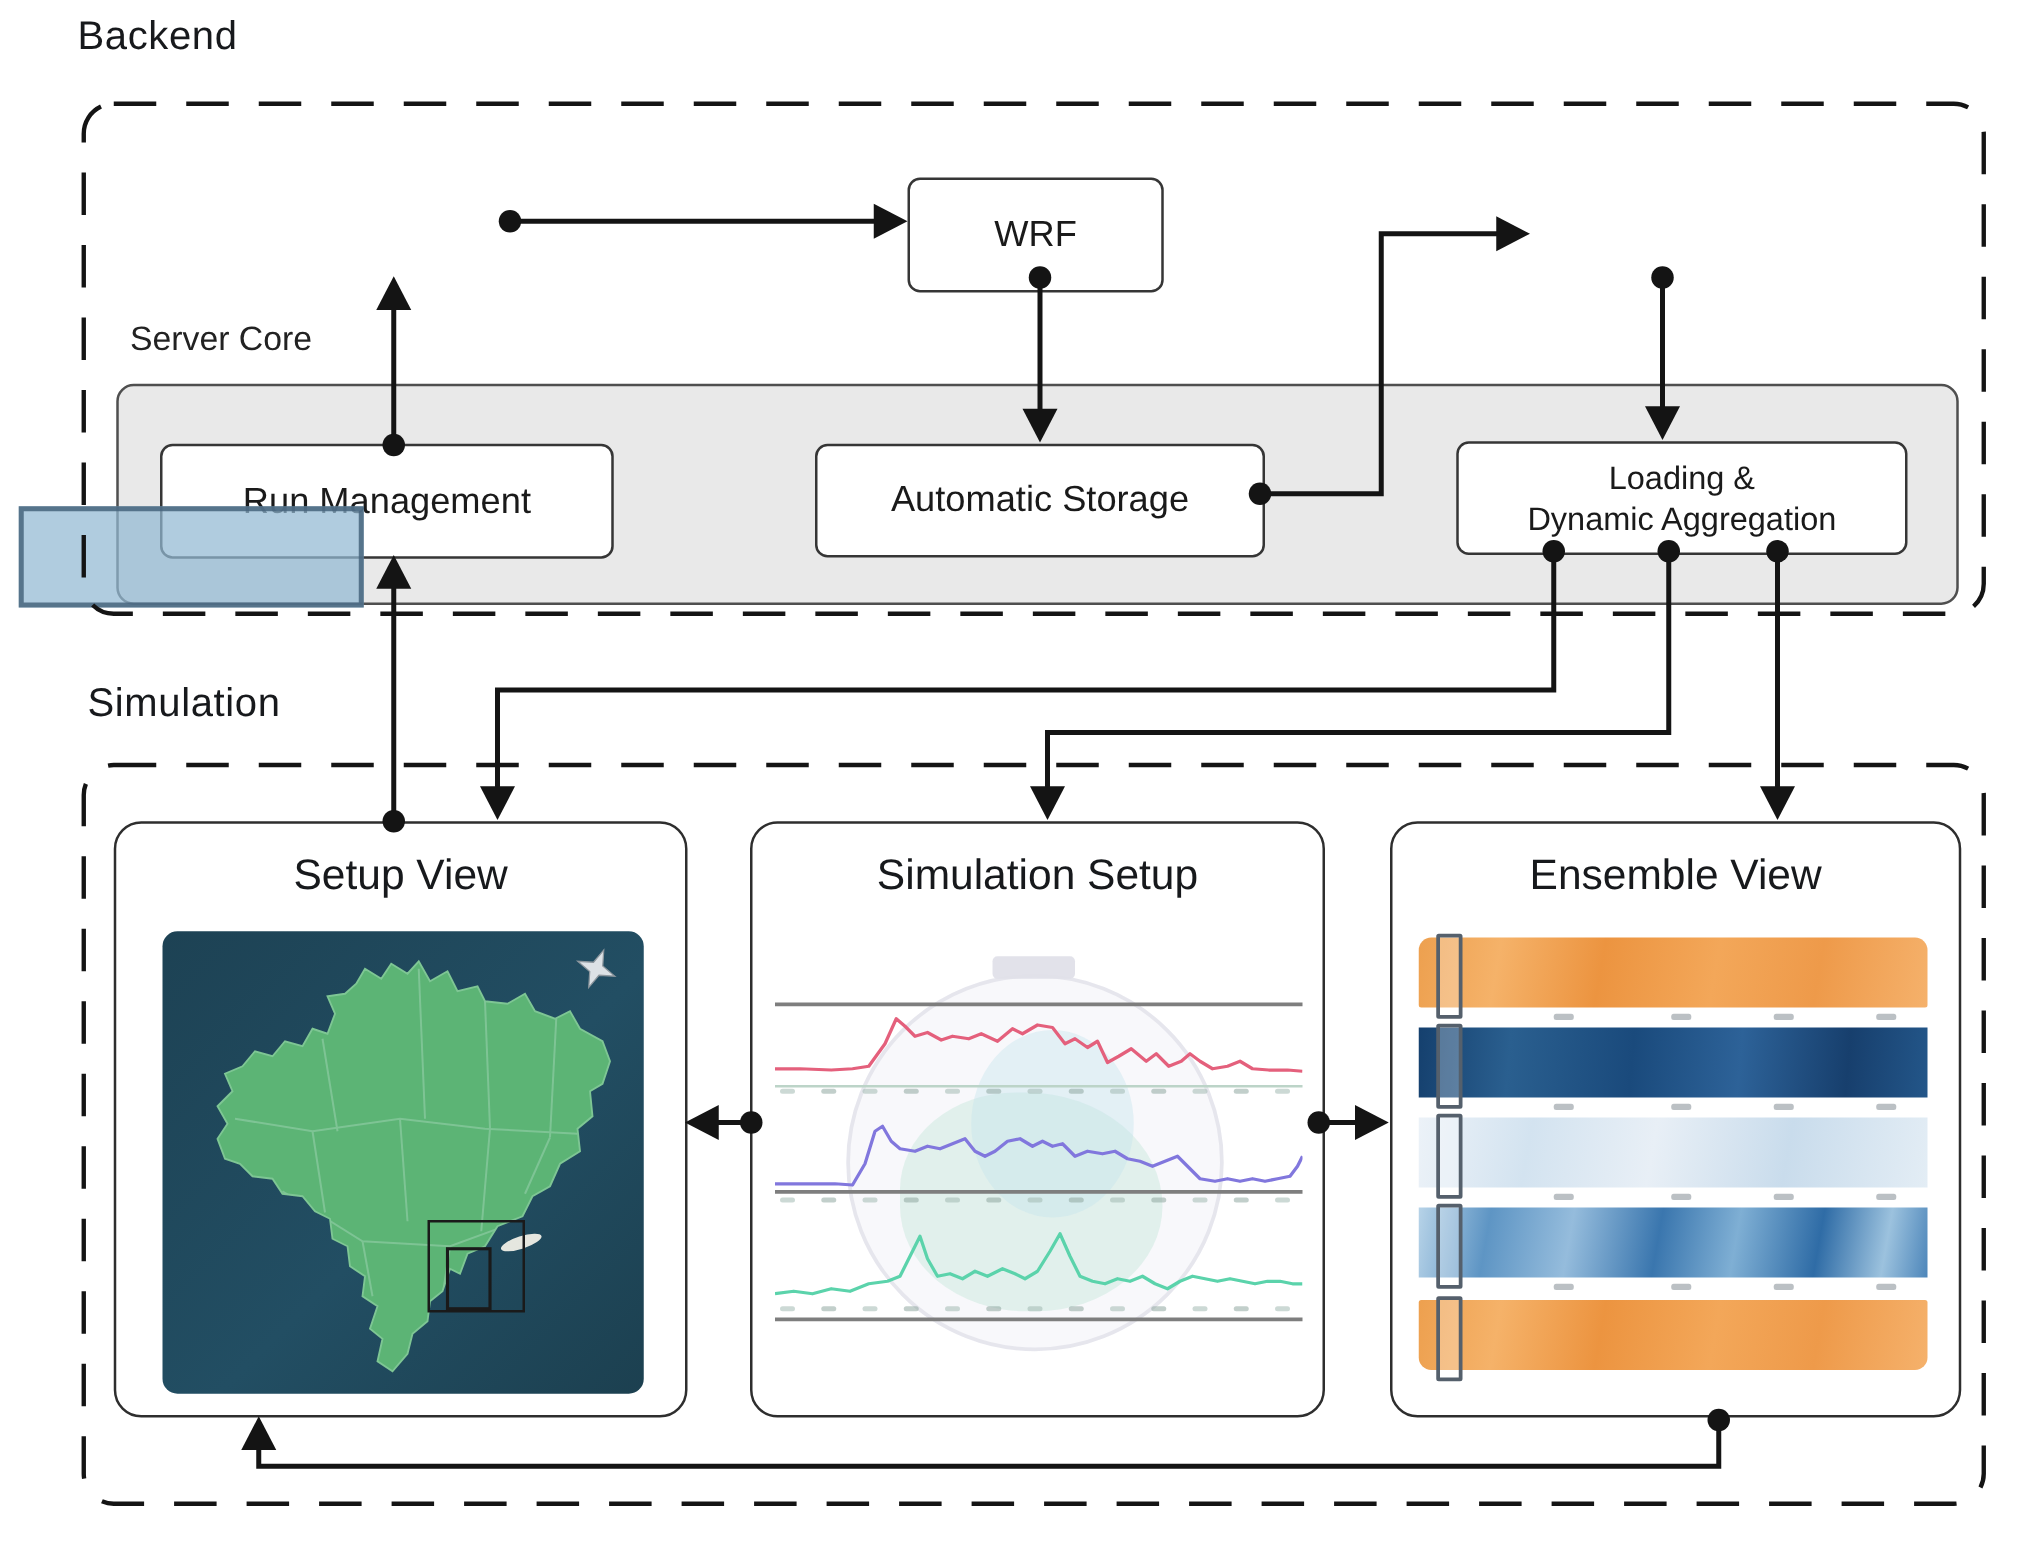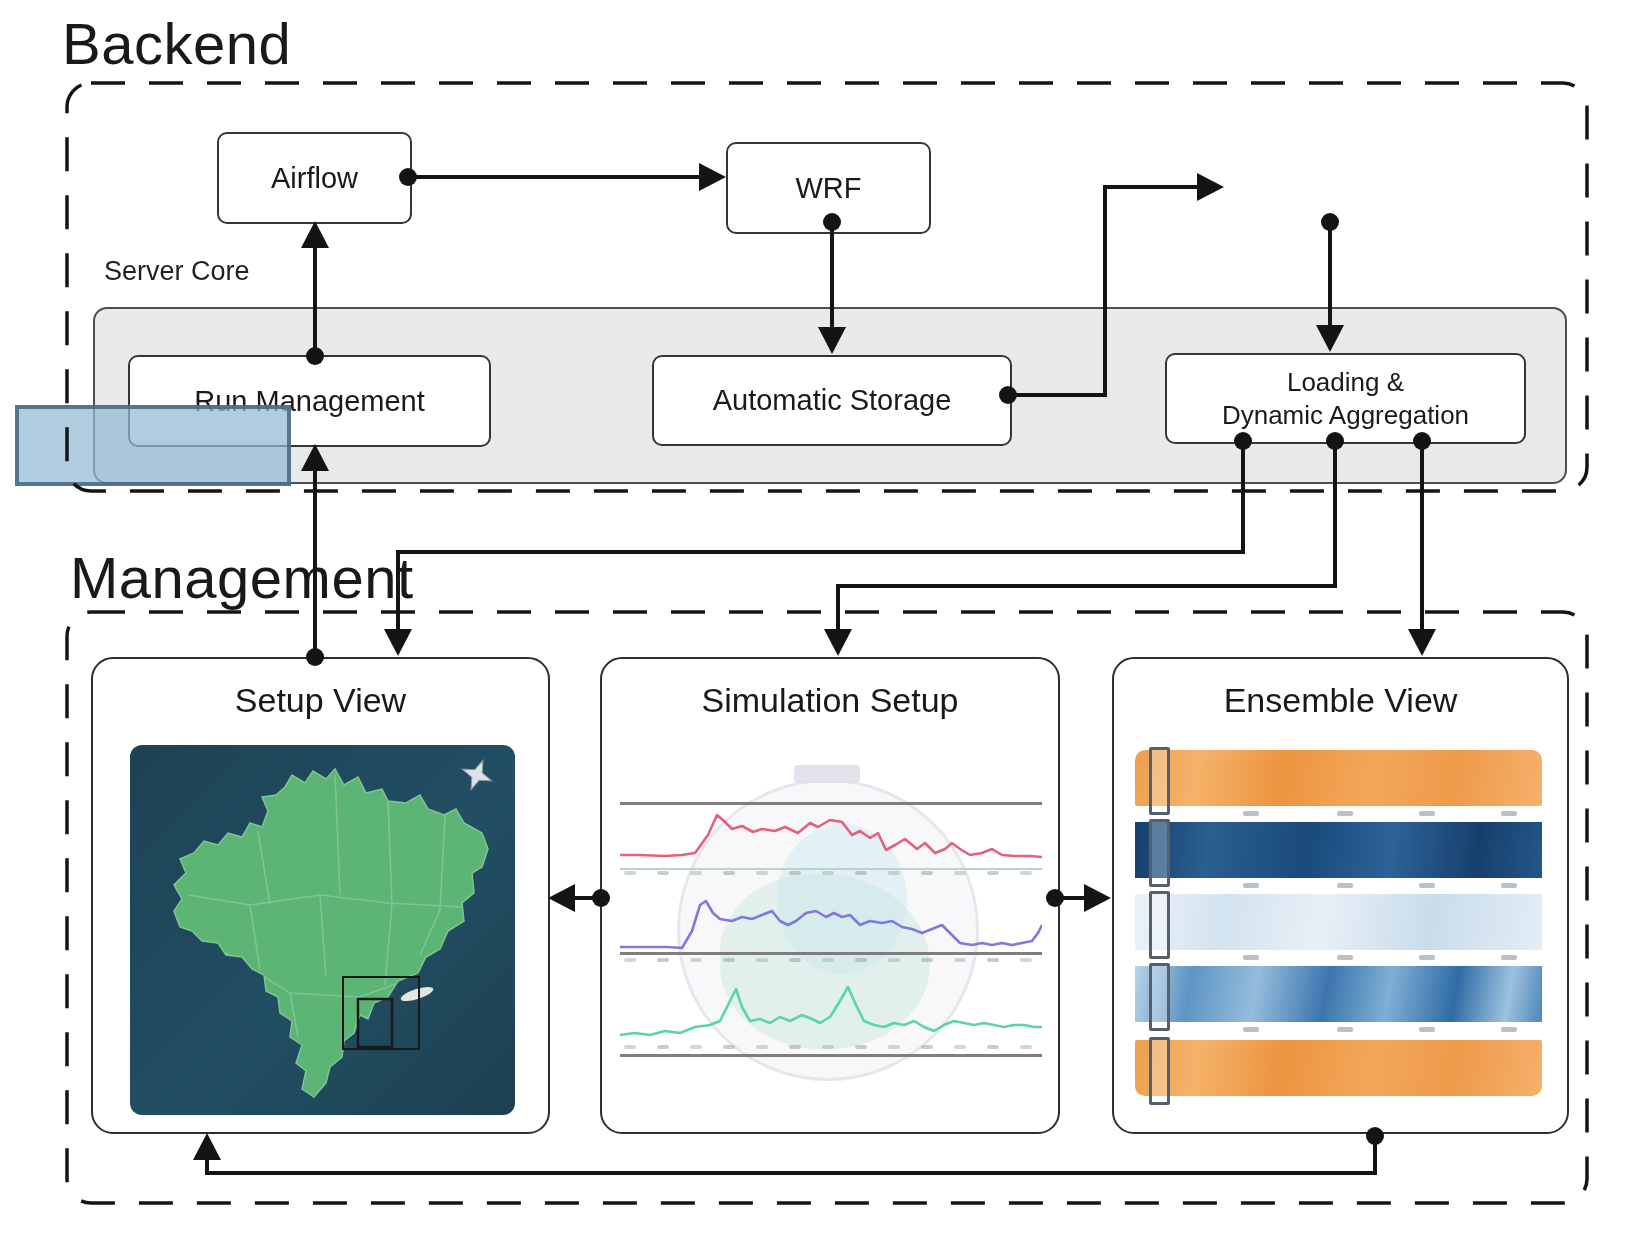--- a/index.html
+++ b/index.html
@@ -1,18 +1,18 @@
 <!DOCTYPE html>
 <html><head>
 <meta charset="utf-8">
 <style>
   html,body{margin:0;padding:0;background:#ffffff;}
   #canvas{position:relative;width:1626px;height:1236px;background:#fff;overflow:hidden;
           font-family:"Liberation Sans",sans-serif;color:#17191c;}
-  .section-title{position:absolute;font-size:58px;letter-spacing:.5px;color:#17191c;}
+  .section-title{position:absolute;font-size:32px;letter-spacing:.5px;color:#17191c;}
   #backend-title{left:62px;top:10px;}
   #interface-title{left:70px;top:544px;}
   #server-core-label{position:absolute;left:104px;top:256px;font-size:27px;color:#222;}
   #server-core-box{position:absolute;left:93px;top:307px;width:1470px;height:173px;
       background:#e9e9e9;border:2px solid #4f4f4f;border-radius:14px;z-index:1;}
   .node{position:absolute;background:#fff;border:2px solid #363636;border-radius:10px;
       display:flex;flex-direction:column;align-items:center;justify-content:center;
       font-size:29px;color:#1a1a1a;z-index:2;text-align:center;line-height:1.25;}
   #node-airflow{left:217px;top:132px;width:191px;height:88px;}
   #node-wrf{left:726px;top:132px;width:201px;height:88px;margin-top:10px;}
@@ -59,28 +59,25 @@
   .ens-tick-row i{position:absolute;top:0;width:16px;height:5px;background:#aab0b5;border-radius:2px;opacity:.8;}
   
   #overlay{position:absolute;left:0;top:0;width:1626px;height:1236px;z-index:4;pointer-events:none;}
 </style>
 </head>
 <body>
 
 <div id="canvas">
 
   <div class="section-title" id="backend-title">Backend</div>
-  <div class="section-title" id="interface-title">Management</div>
+  <div class="section-title" id="interface-title">Simulation</div>
   <div id="server-core-label">Server Core</div>
 
   <div id="server-core-box"></div>
 
-  <div class="node" id="node-airflow">
-    <span>Airflow</span>
-  </div>
   <div class="node" id="node-wrf">
     <span>WRF</span>
   </div>
   <div class="node" id="node-runmgmt">
     <span>Run Management</span>
   </div>
   <div class="node" id="node-storage">
     <span>Automatic Storage</span>
   </div>
   <div class="node" id="node-loading">

